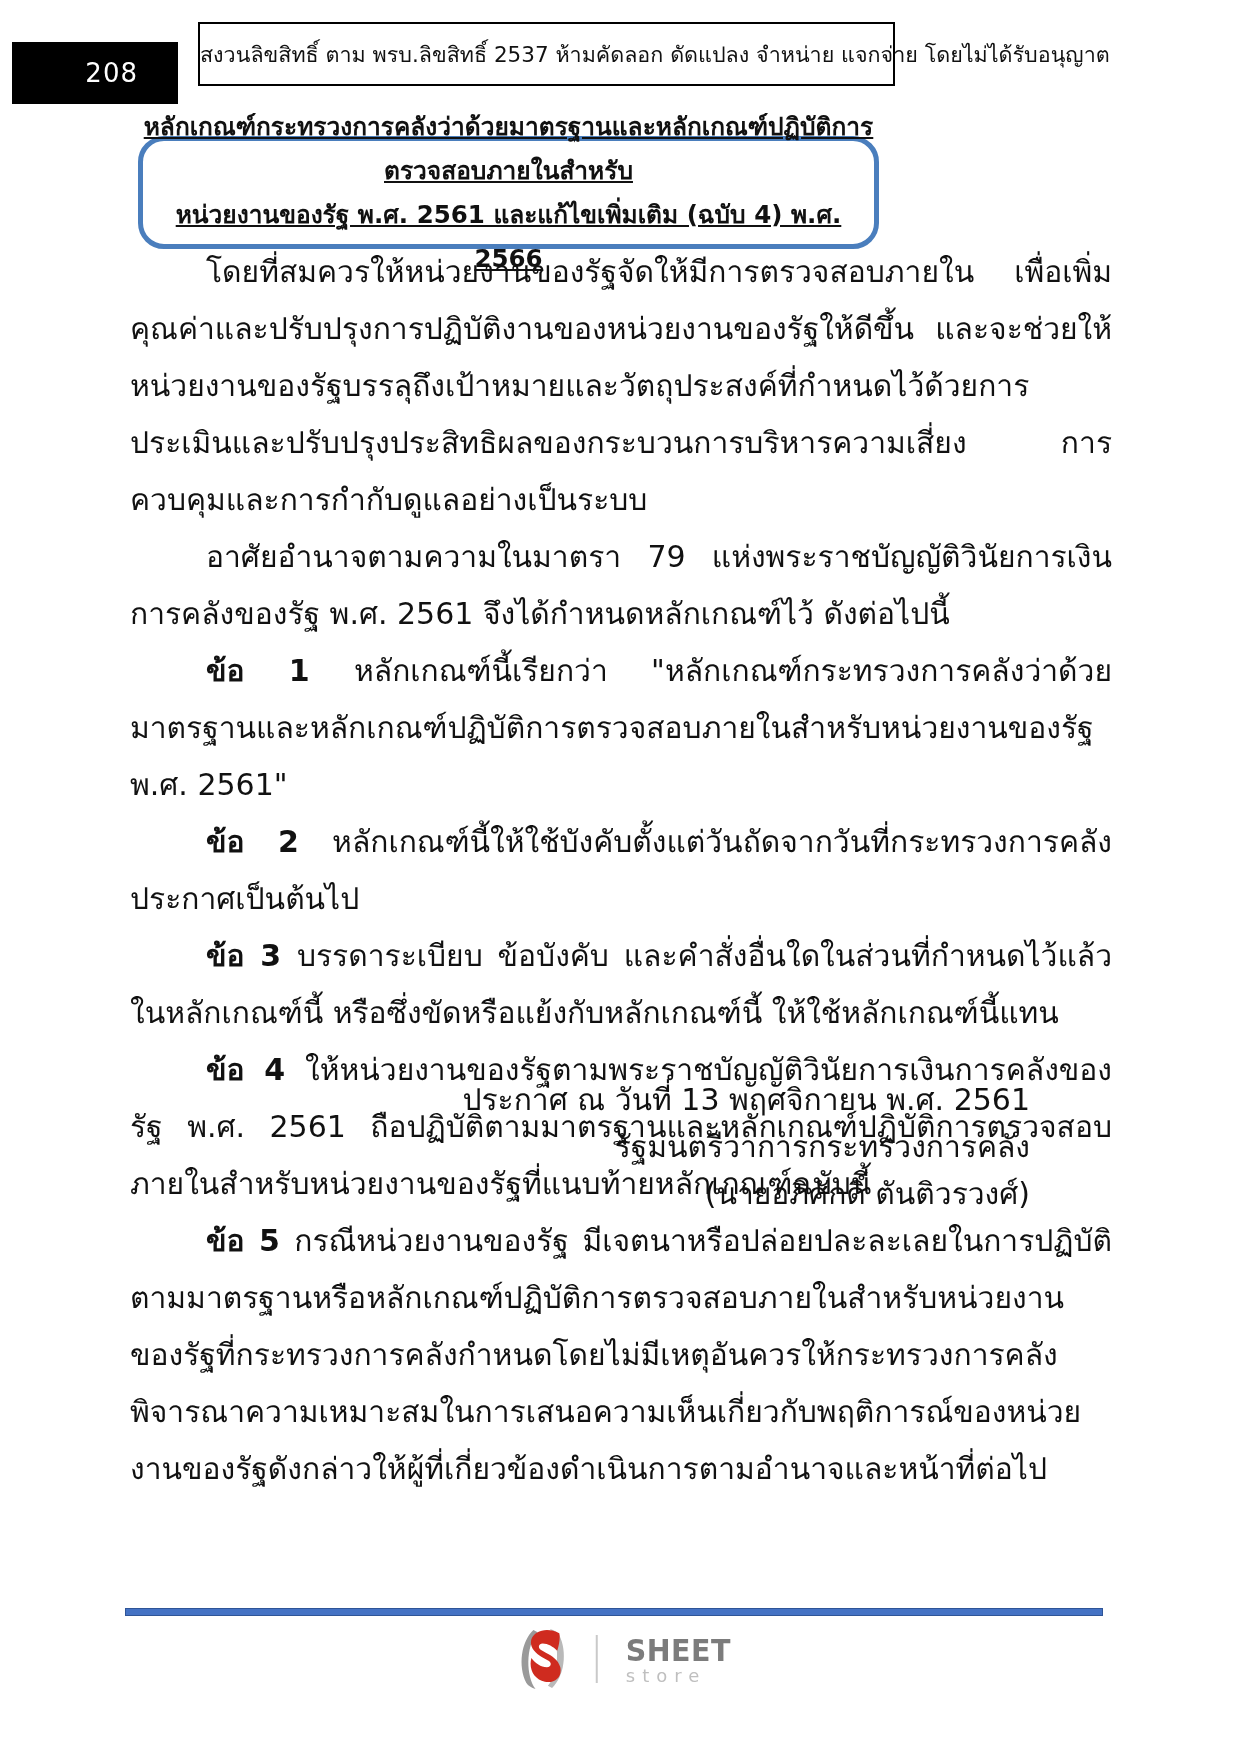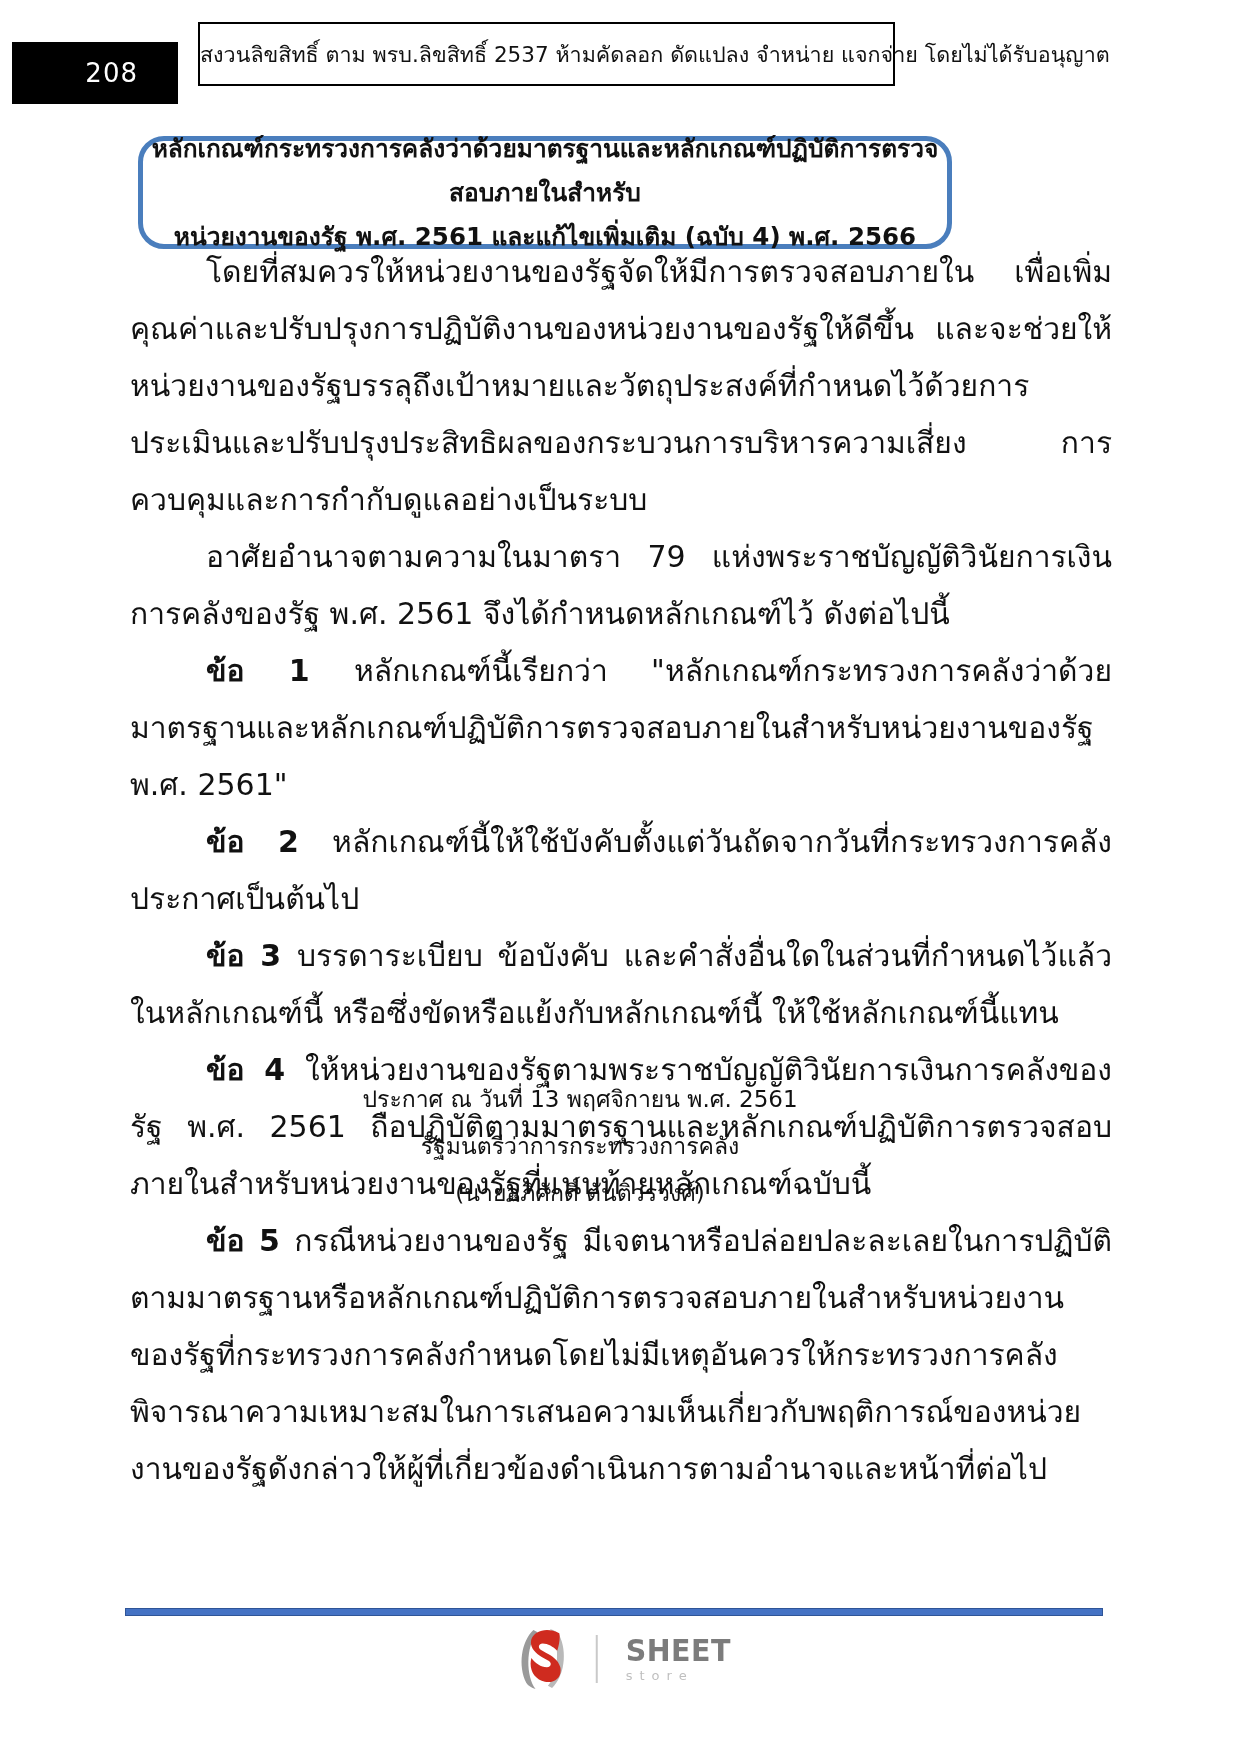--- a/index.html
+++ b/index.html
@@ -24,38 +24,38 @@
   .copyright-box{
     position:absolute;left:198px;top:22px;
     width:697px;height:64px;box-sizing:border-box;
     border:2px solid #000;
     display:flex;align-items:center;
     font-size:21.5px;white-space:nowrap;
   }
   
   .title-box{
     position:absolute;left:138px;top:136px;
-    width:814px;height:113px;box-sizing:border-box;
+    width:741px;height:113px;box-sizing:border-box;
     border:5px solid var(--accent,#4a7ebd);
     border-radius:26px;
     display:flex;flex-direction:column;align-items:center;justify-content:center;
-    font-weight:bold;font-size:24.5px;line-height:44px;text-align:center;
+    font-weight:bold;font-size:24.5px;line-height:44px;text-align:center;text-decoration:underline;
   }
   
   .doc-body{
     position:absolute;left:130px;top:243px;width:982px;
     font-size:30px;line-height:57px;
     text-align:justify;
   }
   .doc-body p{margin:0;text-indent:76px;}
   .doc-body b{font-weight:bold;}
   
   .closing{
     position:absolute;left:130px;top:1076px;width:900px;
-    text-align:center;font-size:23px;line-height:47px;
+    text-align:right;font-size:30px;line-height:47px;
   }
   .closing div{margin:0;}
   
   .footer-rule{
     position:absolute;left:125px;top:1608px;
     width:978px;height:8px;box-sizing:border-box;
     background:var(--rule,#4472c4);
     border:1px solid #2f5597;
   }
   .logo{
@@ -64,21 +64,21 @@
     display:flex;align-items:center;gap:28px;
   }
   .logo-icon{width:50px;height:62px;flex:0 0 auto;}
   .logo-divider{width:2px;height:48px;background:#c9c9c9;}
   .logo-text{display:flex;flex-direction:column;justify-content:center;}
   .logo-brand{
     color:#7c7c7c;font-weight:bold;font-size:31px;line-height:32px;
     letter-spacing:0.5px;transform:scaleX(0.92);transform-origin:left;
   }
   .logo-sub{
-    color:#bfbfbf;font-size:13px;letter-spacing:7px;line-height:18px;margin-top:1px;
+    color:#bfbfbf;font-size:18px;letter-spacing:7px;line-height:18px;margin-top:1px;
   }
 </style>
 </head>
 <body>
 
 <div class="page">
 
   <div class="pageno-box">
     <span>208</span>
   </div>

